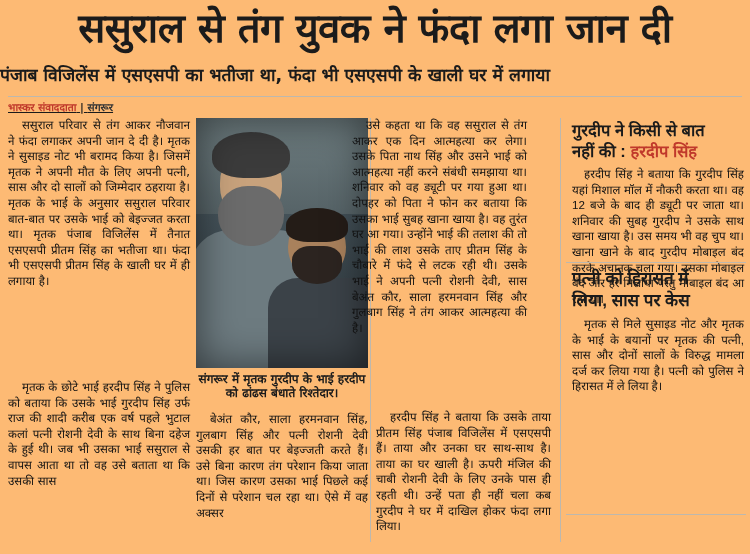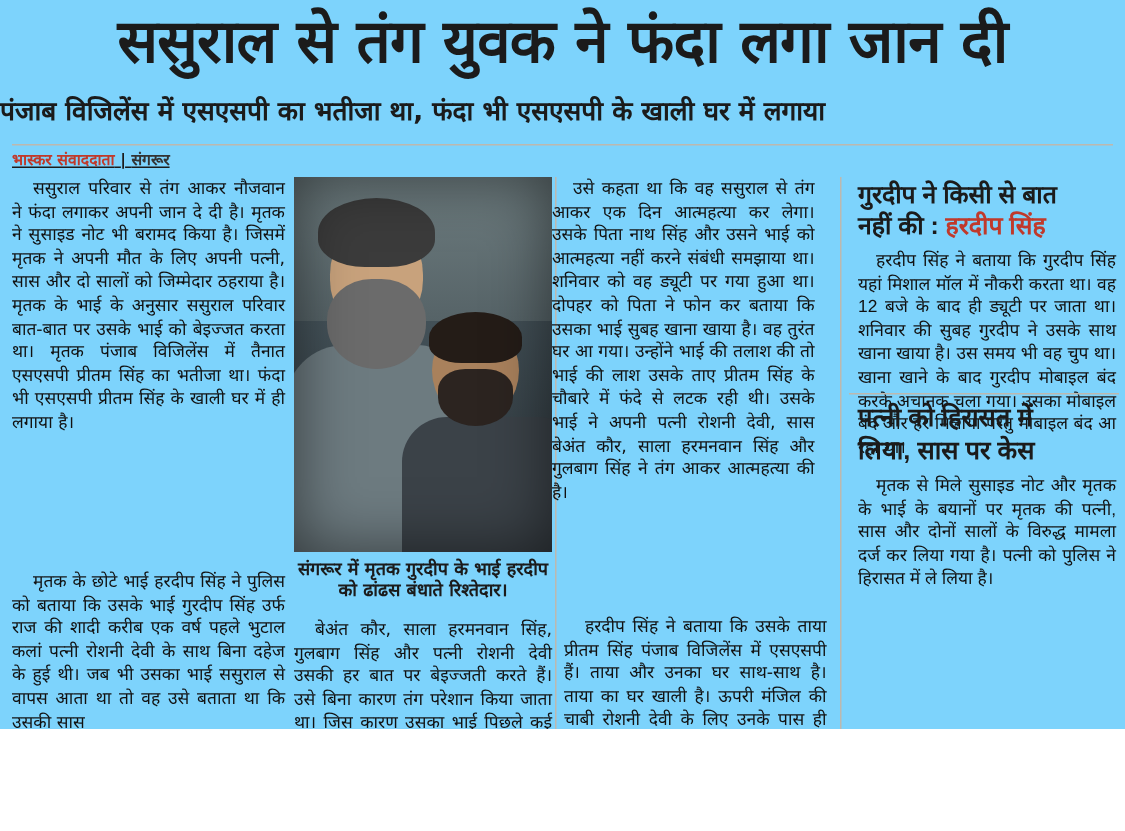--- a/index.html
+++ b/index.html
@@ -6,22 +6,22 @@
     margin: 0;
     padding: 0;
     background: #ffffff;
   }
   body {
     font-family: "Liberation Sans", sans-serif;
   }
   #page {
     position: relative;
     width: 750px;
-    height: 486px;
-    background: #7dd3fc;
+    height: 554px;
+    background: #fdba74;
     overflow: hidden;
   }
 
   
   .headline {
     position: absolute;
     left: 0;
     top: 4px;
     width: 750px;
     text-align: center;
@@ -75,21 +75,21 @@
     font-family: "DejaVu Sans", sans-serif;
     font-size: 11.6px;
     line-height: 15.6px;
     color: #111;
     text-align: justify;
   }
   .col p { margin: 0 0 0 0; text-indent: 14px; }
 
   #col1 { left: 8px;   top: 118px; width: 182px; }
   #col1b { left: 8px;  top: 380px; width: 182px; }
-  #col2 { left: 368px; top: 118px; width: 175px; }
+  #col2 { left: 352px; top: 118px; width: 175px; }
   #col2b { left: 376px; top: 410px; width: 175px; }
 
   
   .photo-wrap {
     position: absolute;
     left: 196px;
     top: 118px;
     width: 172px;
     height: 250px;
     overflow: hidden;

